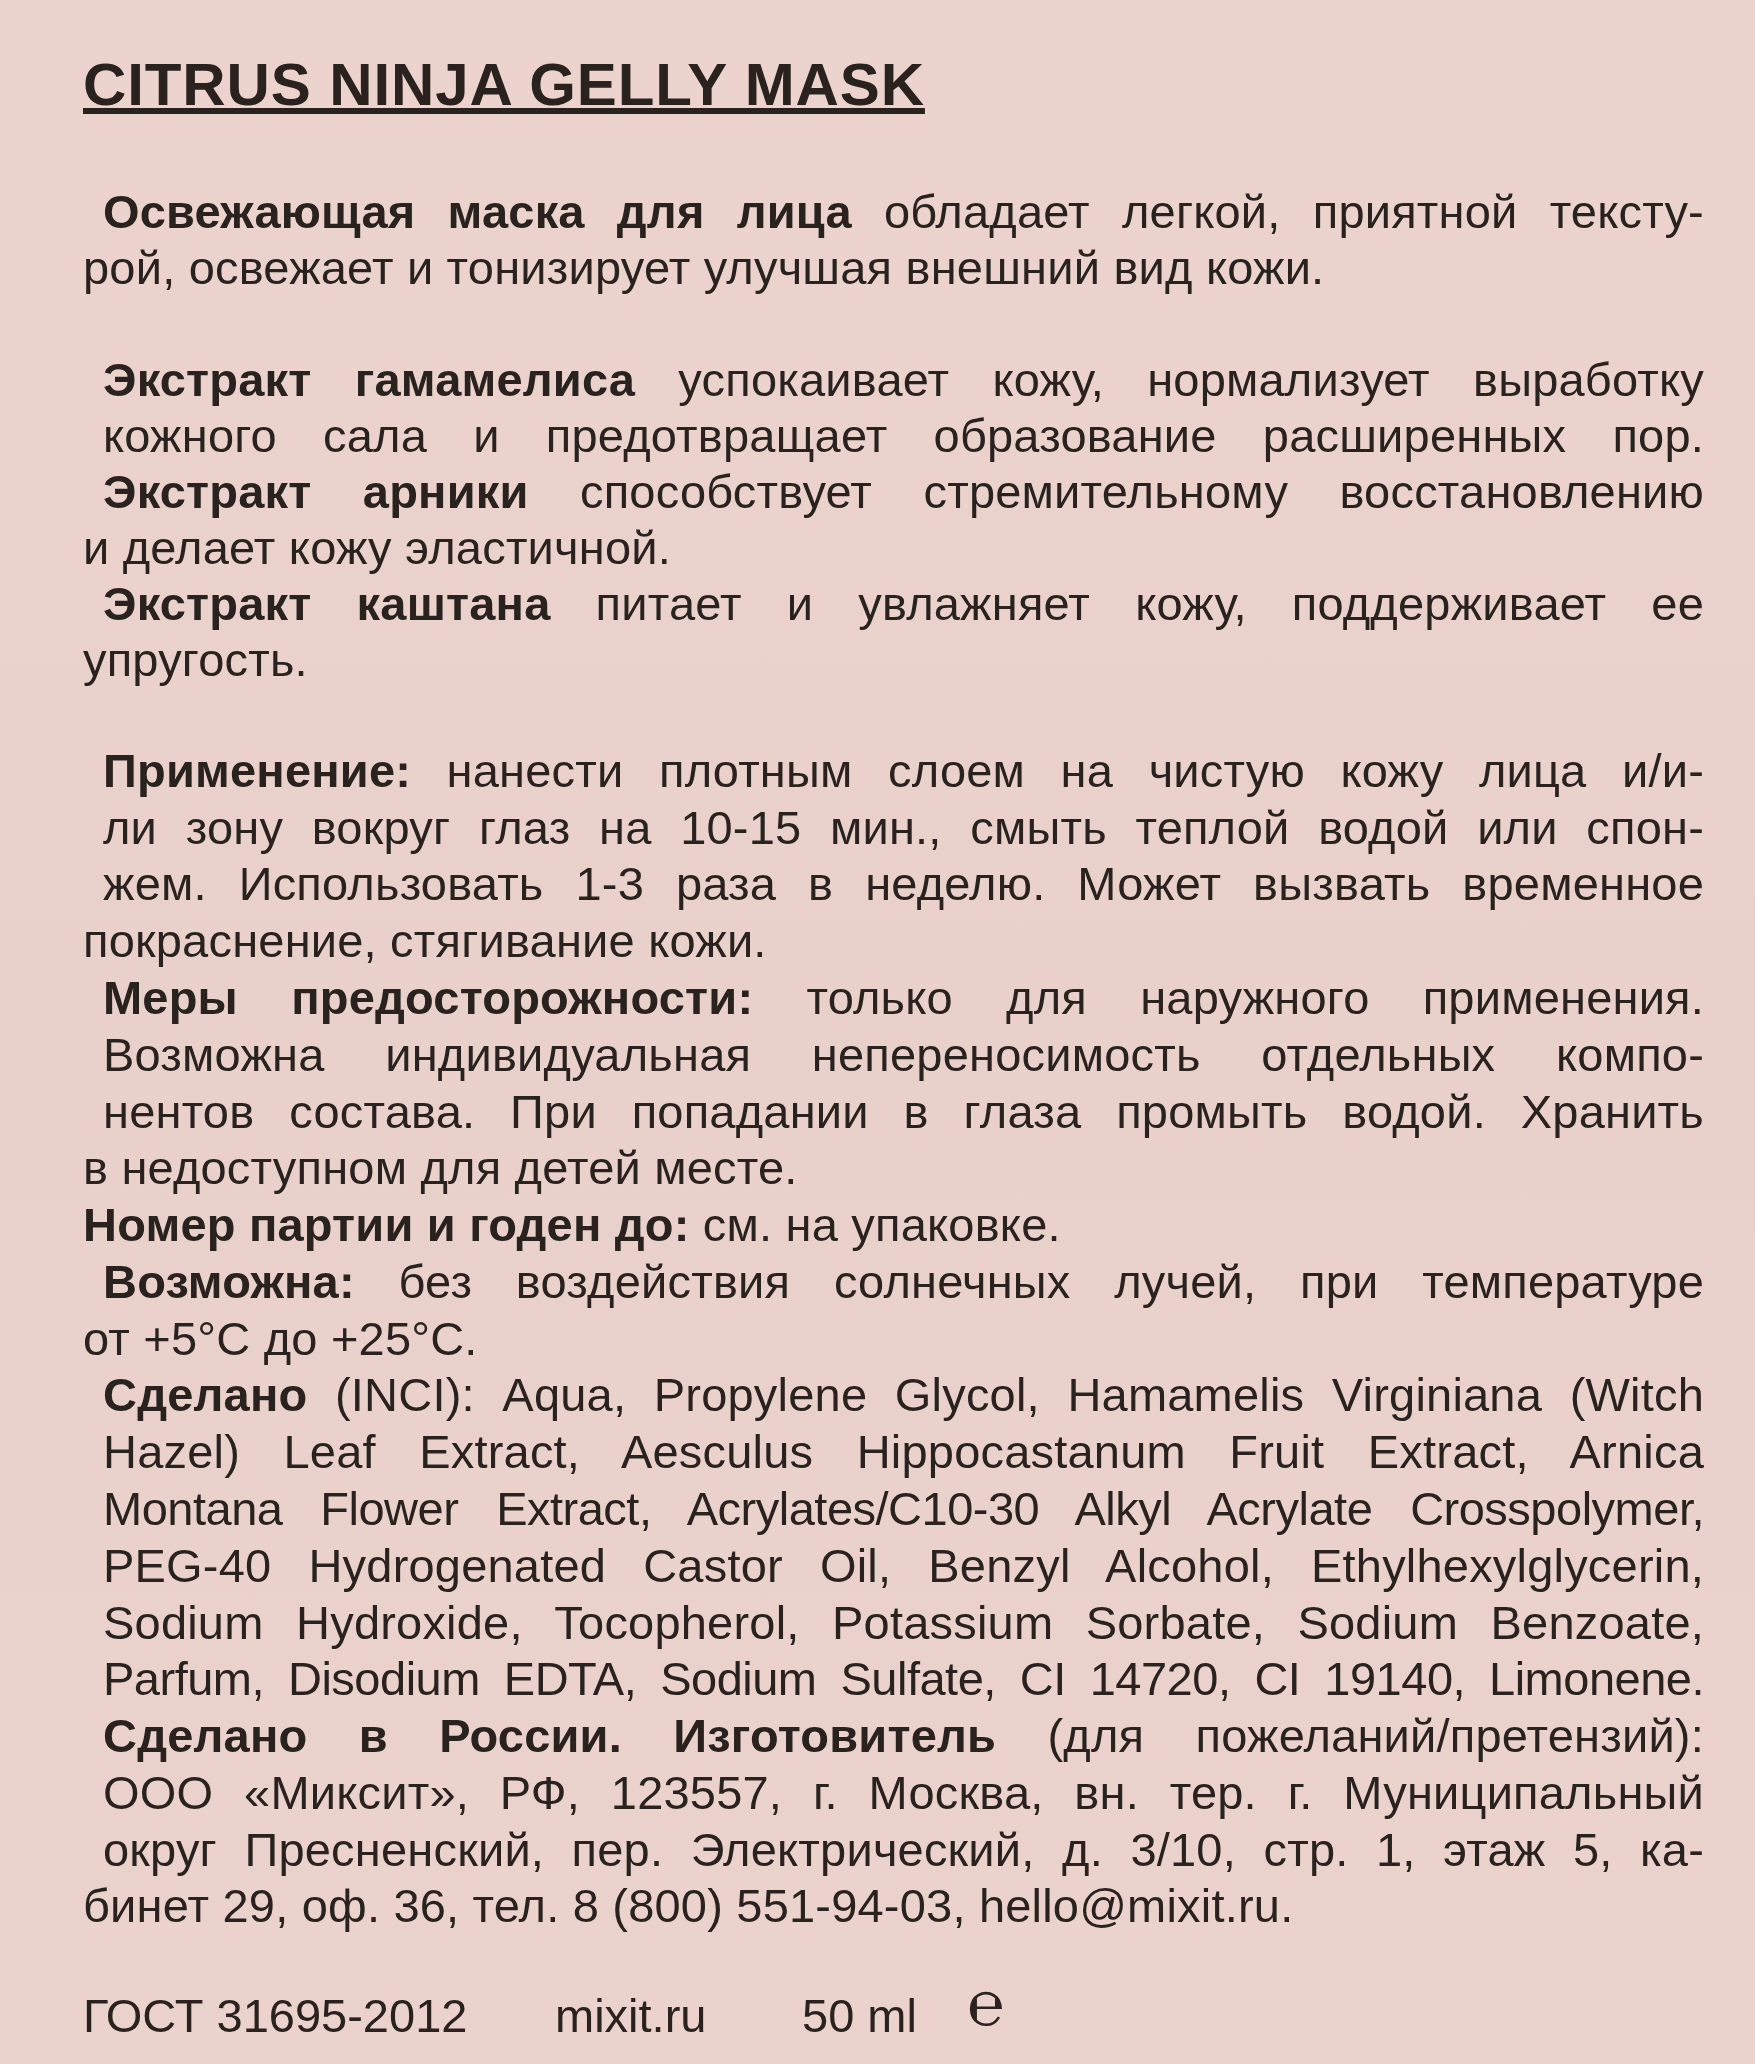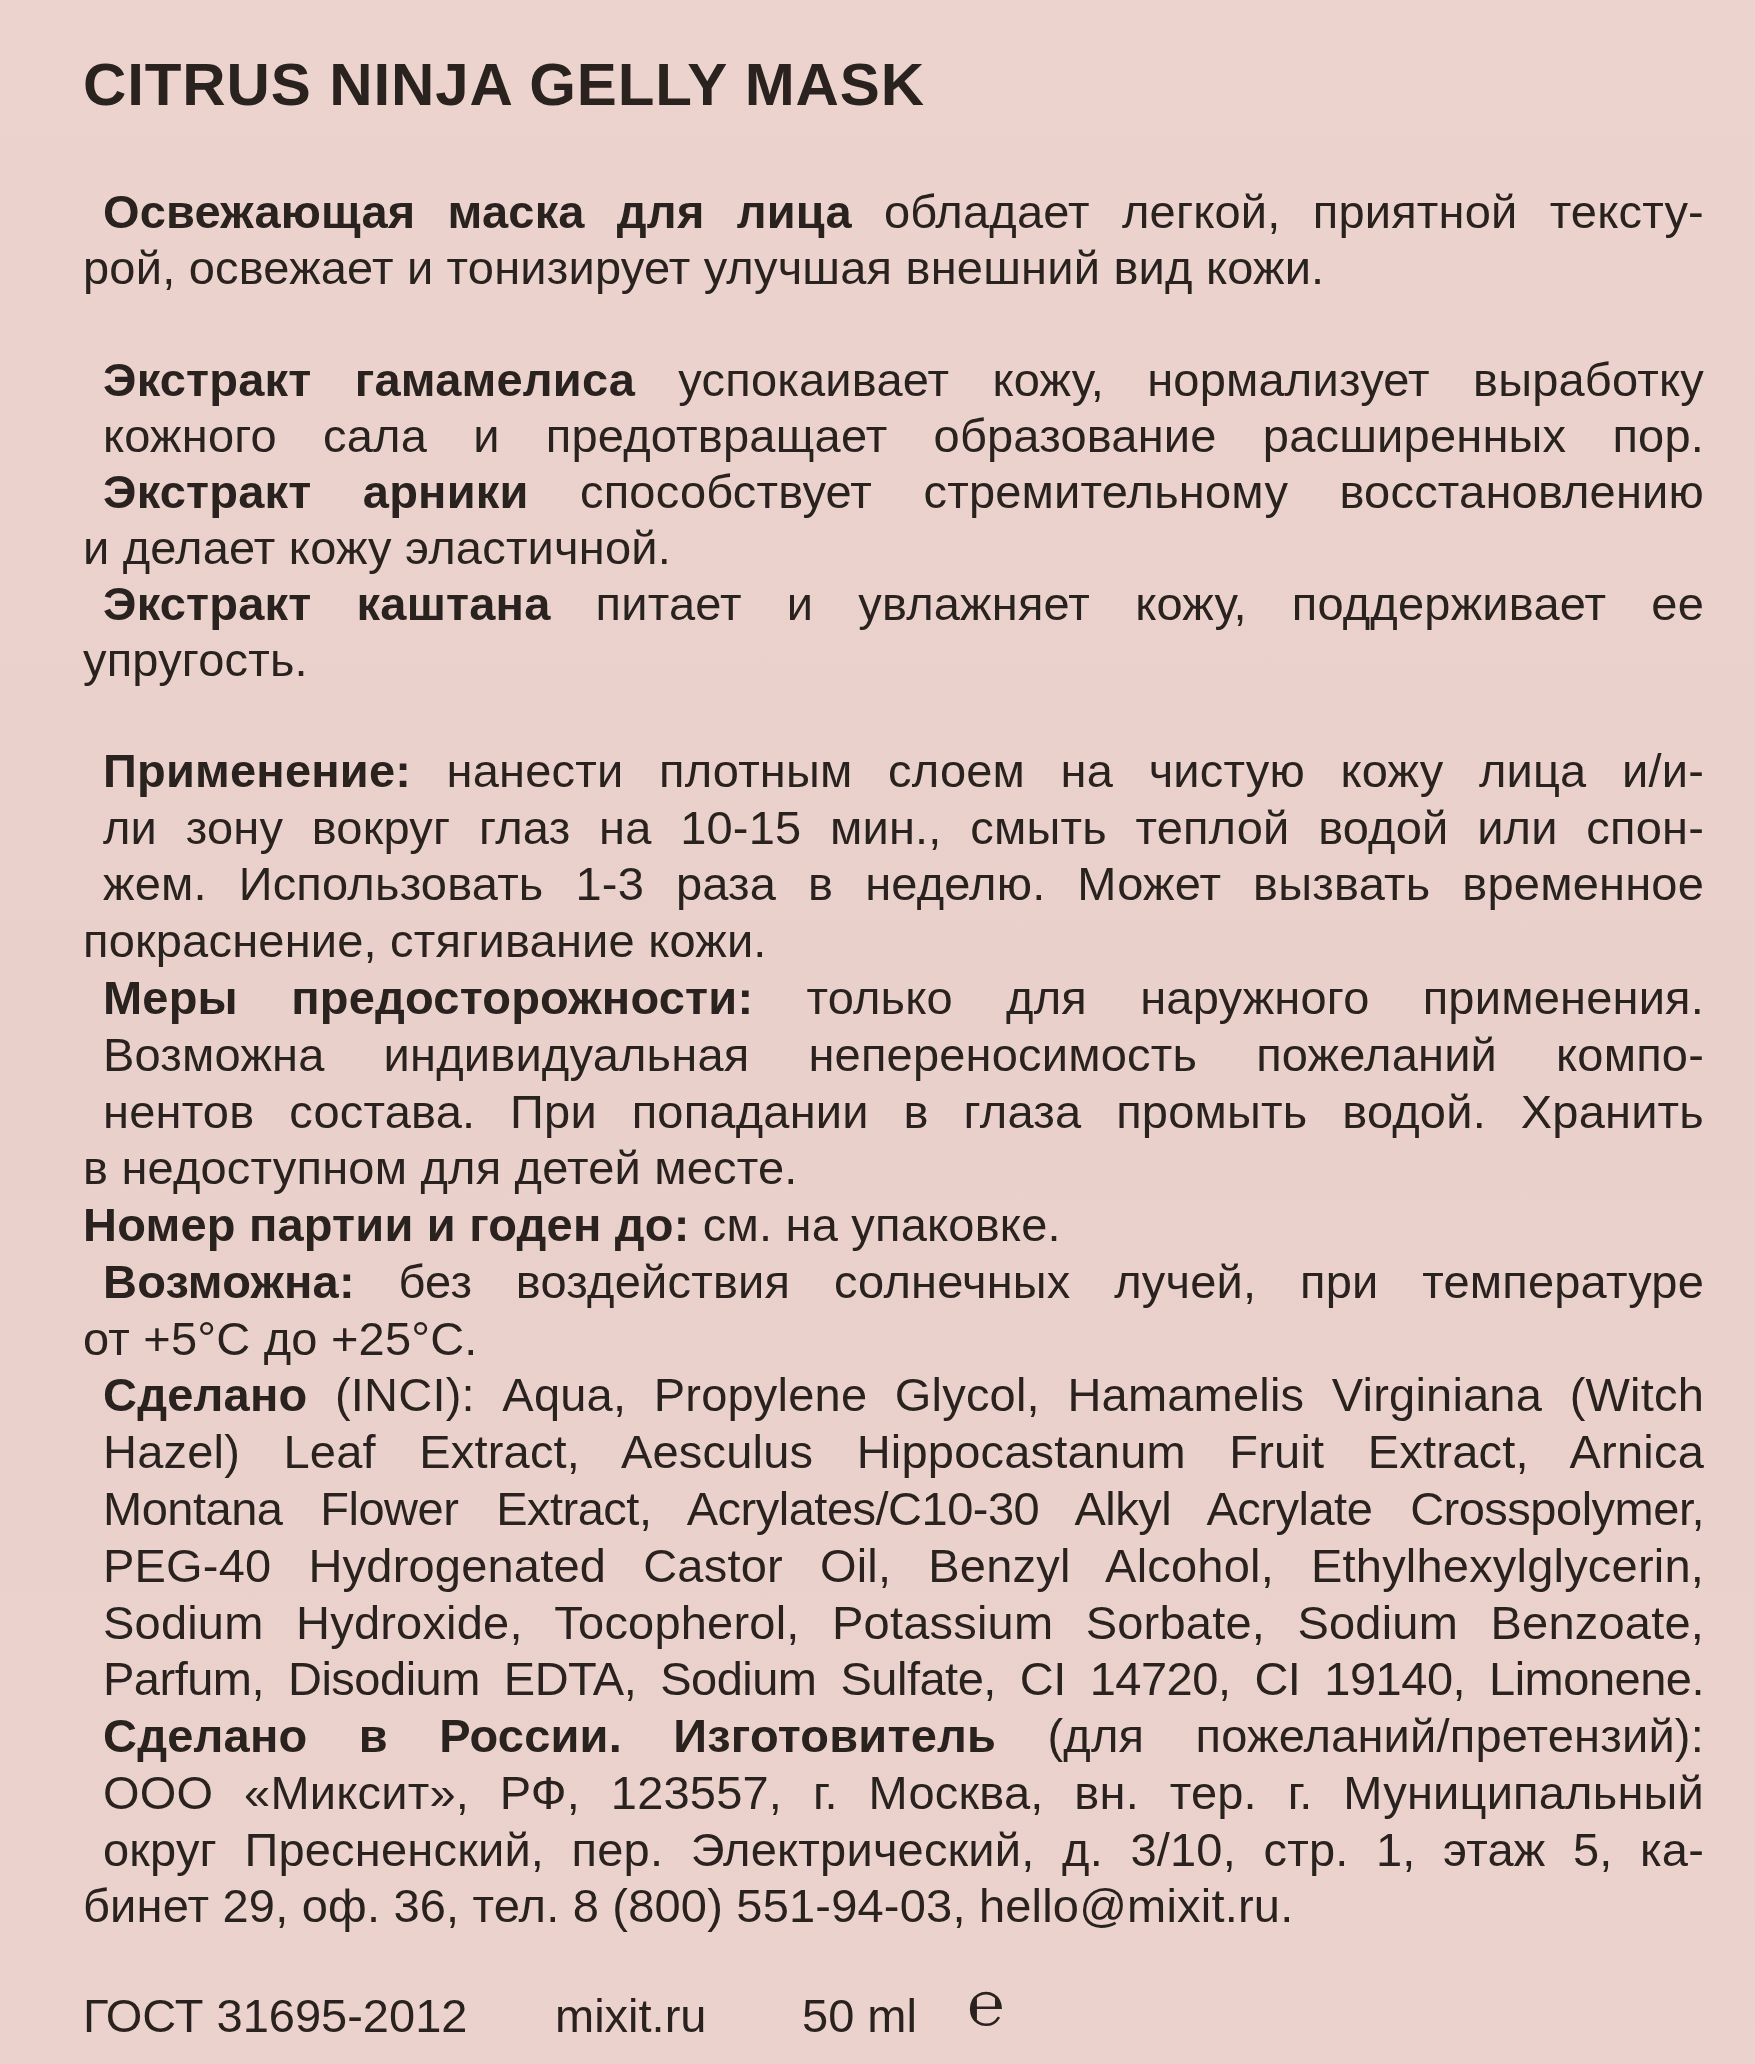--- a/index.html
+++ b/index.html
@@ -32,20 +32,21 @@
   }
   .line b, .line .bold { font-weight: 700; }
   .title {
     position: absolute;
     left: 83px; top: 50px;
     font-size: 60px;
     line-height: 69px;
     font-weight: 700;
     letter-spacing: 0.9px;
     white-space: nowrap;
+    text-decoration: underline;
   }
   .footer {
     position: absolute;
     left: 83px; top: 1986px;
     height: 60px;
     font-size: 47px;
     line-height: 60px;
     white-space: nowrap;
   }
   .footer span { position: absolute; top: 0; }
@@ -69,21 +70,21 @@
 <div class="line just" style="top:462px"><b>Экстракт арники</b><span> способствует стремительному восстановлению</span></div>
 <div class="line" style="top:518px"><b></b><span>и делает кожу эластичной.</span></div>
 <div class="line just" style="top:574px"><b>Экстракт каштана</b><span> питает и увлажняет кожу, поддерживает ее</span></div>
 <div class="line" style="top:630px"><b></b><span>упругость.</span></div>
 
 <div class="line just" style="top:741px"><b>Применение:</b><span> нанести плотным слоем на чистую кожу лица и/и-</span></div>
 <div class="line just" style="top:798px"><b></b><span>ли зону вокруг глаз на 10-15 мин., смыть теплой водой или спон-</span></div>
 <div class="line just" style="top:854px"><b></b><span>жем. Использовать 1-3 раза в неделю. Может вызвать временное</span></div>
 <div class="line" style="top:911px"><b></b><span>покраснение, стягивание кожи.</span></div>
 <div class="line just" style="top:968px"><b>Меры предосторожности:</b><span> только для наружного применения.</span></div>
-<div class="line just" style="top:1025px"><b></b><span>Возможна индивидуальная непереносимость пожеланий компо-</span></div>
+<div class="line just" style="top:1025px"><b></b><span>Возможна индивидуальная непереносимость отдельных компо-</span></div>
 <div class="line just" style="top:1082px"><b></b><span>нентов состава. При попадании в глаза промыть водой. Хранить</span></div>
 <div class="line" style="top:1138px"><b></b><span>в недоступном для детей месте.</span></div>
 <div class="line" style="top:1195px"><b>Номер партии и годен до:</b><span> см. на упаковке.</span></div>
 <div class="line just" style="top:1252px"><b>Возможна:</b><span> без воздействия солнечных лучей, при температуре</span></div>
 <div class="line" style="top:1309px"><b></b><span>от +5°C до +25°C.</span></div>
 <div class="line just" style="top:1365px"><b>Сделано</b><span> (INCI): Aqua, Propylene Glycol, Hamamelis Virginiana (Witch</span></div>
 <div class="line just" style="top:1422px"><b></b><span>Hazel) Leaf Extract, Aesculus Hippocastanum Fruit Extract, Arnica</span></div>
 <div class="line just" style="top:1479px; letter-spacing:-0.5px"><b></b><span>Montana Flower Extract, Acrylates/C10-30 Alkyl Acrylate Crosspolymer,</span></div>
 <div class="line just" style="top:1536px"><b></b><span>PEG-40 Hydrogenated Castor Oil, Benzyl Alcohol, Ethylhexylglycerin,</span></div>
 <div class="line just" style="top:1593px"><b></b><span>Sodium Hydroxide, Tocopherol, Potassium Sorbate, Sodium Benzoate,</span></div>

